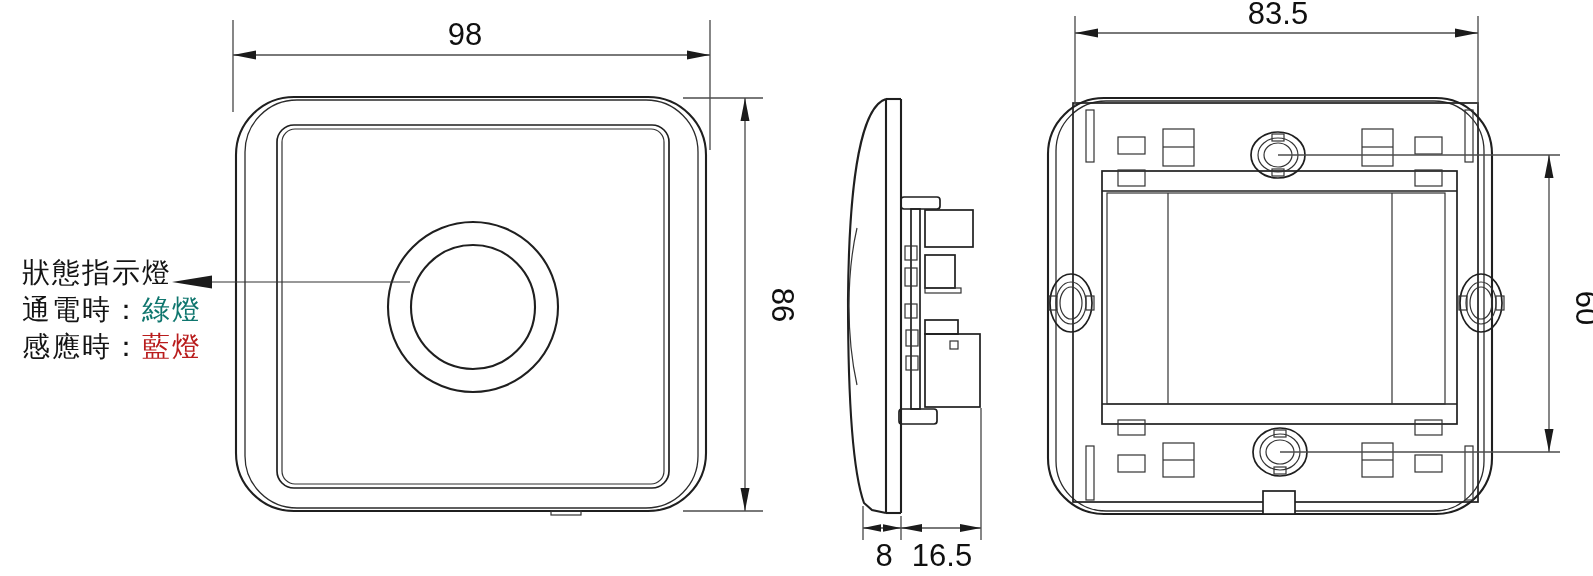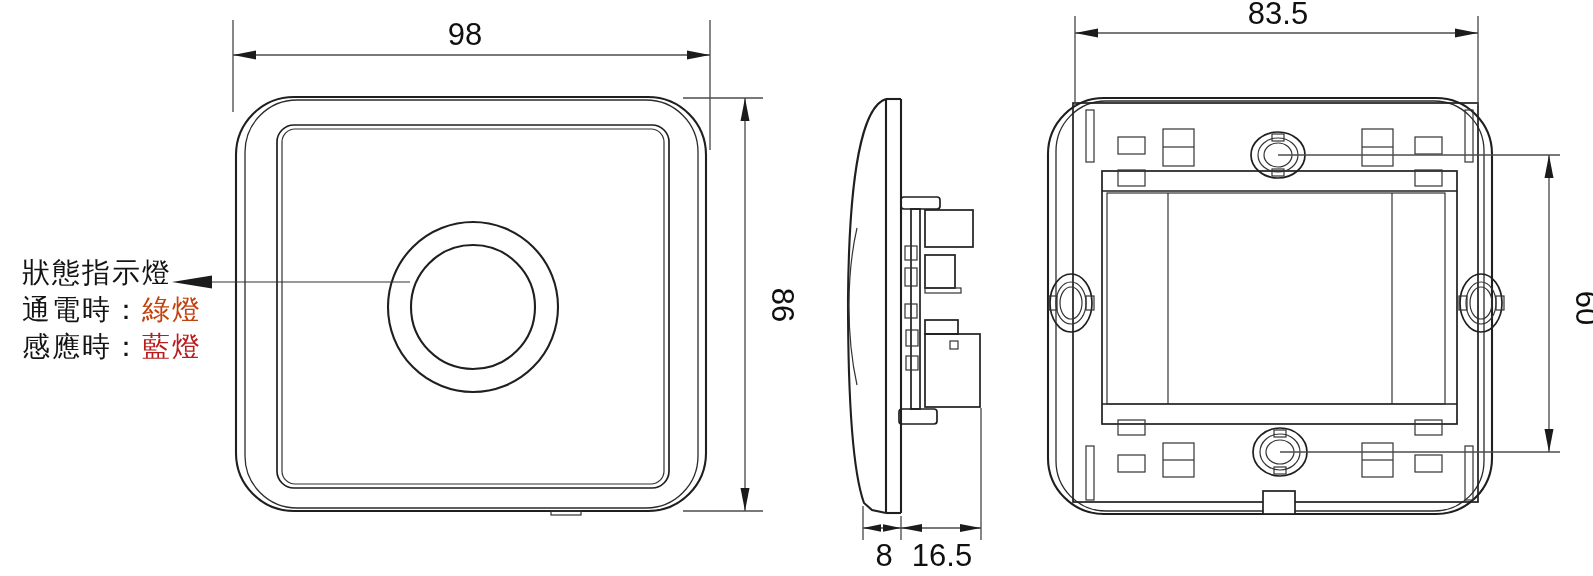--- a/index.html
+++ b/index.html
@@ -22,21 +22,21 @@
 </head>
 <body>
 
 <div class="canvas">
 
   <div class="annot">
     <div class="line">
       <span>狀態指示燈</span>
     </div>
     <div class="line">
-      <span>通電時：</span><span style="color: #c2410c; text-align: center;">綠燈</span>
+      <span>通電時：</span><span style="color: #0f766e; text-align: center;">綠燈</span>
     </div>
     <div class="line">
       <span>感應時：</span><span style="color: #b91c1c;">藍燈</span>
     </div>
   </div>
 
   <svg class="drawing-svg" width="1593" height="576" viewBox="0 0 1593 576" xmlns="http://www.w3.org/2000/svg">
 
     <g>
       <rect class="outline" x="236" y="97" width="470" height="414" rx="58"></rect>

